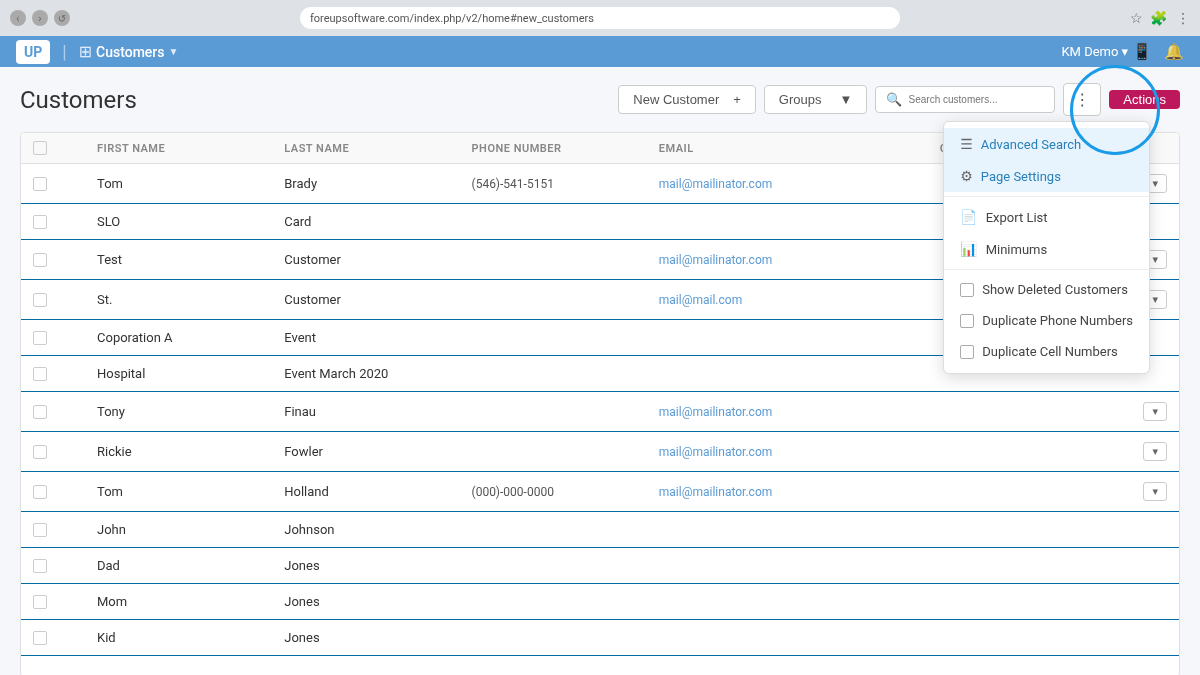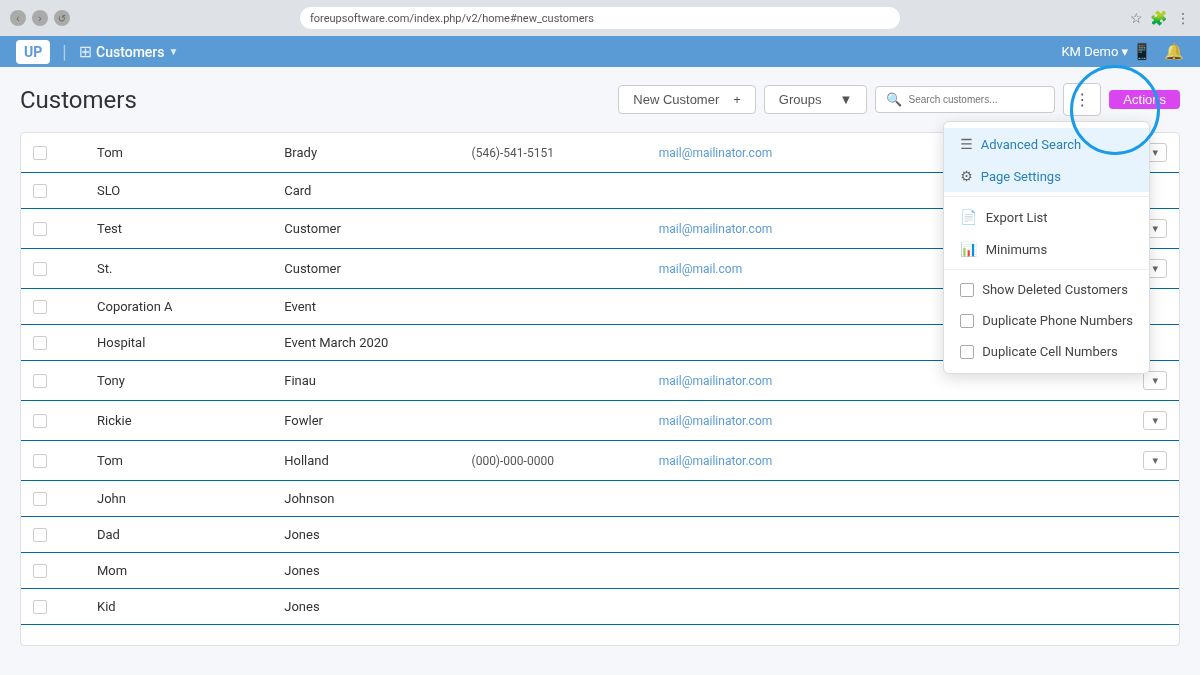--- a/index.html
+++ b/index.html
@@ -30,21 +30,21 @@
 
     
     .page-header { display: flex; align-items: center; justify-content: space-between; margin-bottom: 16px; }
     .page-title { font-size: 24px; font-weight: 400; color: #333; }
     .header-actions { display: flex; align-items: center; gap: 8px; position: relative; }
     .btn-new-customer { background: white; border: 1px solid #ccc; color: #555; padding: 6px 14px; border-radius: 4px; font-size: 13px; cursor: pointer; display: flex; align-items: center; gap: 14px; }
     .btn-groups { background: white; border: 1px solid #ccc; color: #555; padding: 6px 14px; border-radius: 4px; font-size: 13px; cursor: pointer; display: flex; align-items: center; gap: 18px; }
     .search-box { display: flex; align-items: center; border: 1px solid #ccc; border-radius: 4px; background: white; padding: 5px 10px; gap: 6px; width: 180px; }
     .search-box input { border: none; outline: none; font-size: 10px; width: 100%; }
     .btn-more { background: white; border: 1px solid #ccc; color: #555; padding: 6px 10px; border-radius: 4px; font-size: 16px; cursor: pointer; }
-    .btn-actions { background: #d946ef; border: none; color: white; padding: 2px 14px; border-radius: 4px; font-size: 13px; cursor: pointer; }
+    .btn-actions { background: #be185d; border: none; color: white; padding: 2px 14px; border-radius: 4px; font-size: 13px; cursor: pointer; }
 
     
     .dropdown-menu { position: absolute; top: 38px; right: 30px; background: white; border: 1px solid #ddd; border-radius: 6px; box-shadow: 0 4px 16px rgba(0,0,0,0.15); z-index: 100; min-width: 200px; padding: 6px 0; }
     .dropdown-item { padding: 8px 16px; cursor: pointer; display: flex; align-items: center; gap: 8px; font-size: 13px; color: #444; }
     .dropdown-item.highlighted { background: #e8f4fd; color: #2980b9; }
     .dropdown-divider { height: 1px; background: #eee; margin: 4px 0; }
     .dropdown-checkbox { width: 14px; height: 14px; border: 1px solid #aaa; border-radius: 2px; display: inline-block; flex-shrink: 0; }
     .dropdown-icon { color: #666; font-size: 14px; }
 
     
@@ -155,20 +155,30 @@
           <span>Duplicate Cell Numbers</span>
         </div>
       </div>
 
       <div class="circle-annotation"></div>
     </div>
   </div>
 
   <div class="table-container">
 
+    <div class="table-header">
+      <div class="checkbox"></div>
+      <div></div>
+      <div class="col-header">FIRST NAME</div>
+      <div class="col-header">LAST NAME</div>
+      <div class="col-header">PHONE NUMBER</div>
+      <div class="col-header">EMAIL</div>
+      <div class="col-header">GROUP</div>
+      <div></div>
+    </div>
 
     <div id="table-body">
         <div class="table-row">
     <div>
             <div class="checkbox"></div>
           </div>
     <div class="cell"></div>
     <div class="cell">Tom</div>
     <div class="cell">Brady</div>
     <div class="cell cell-phone">(546)-541-5151</div>

